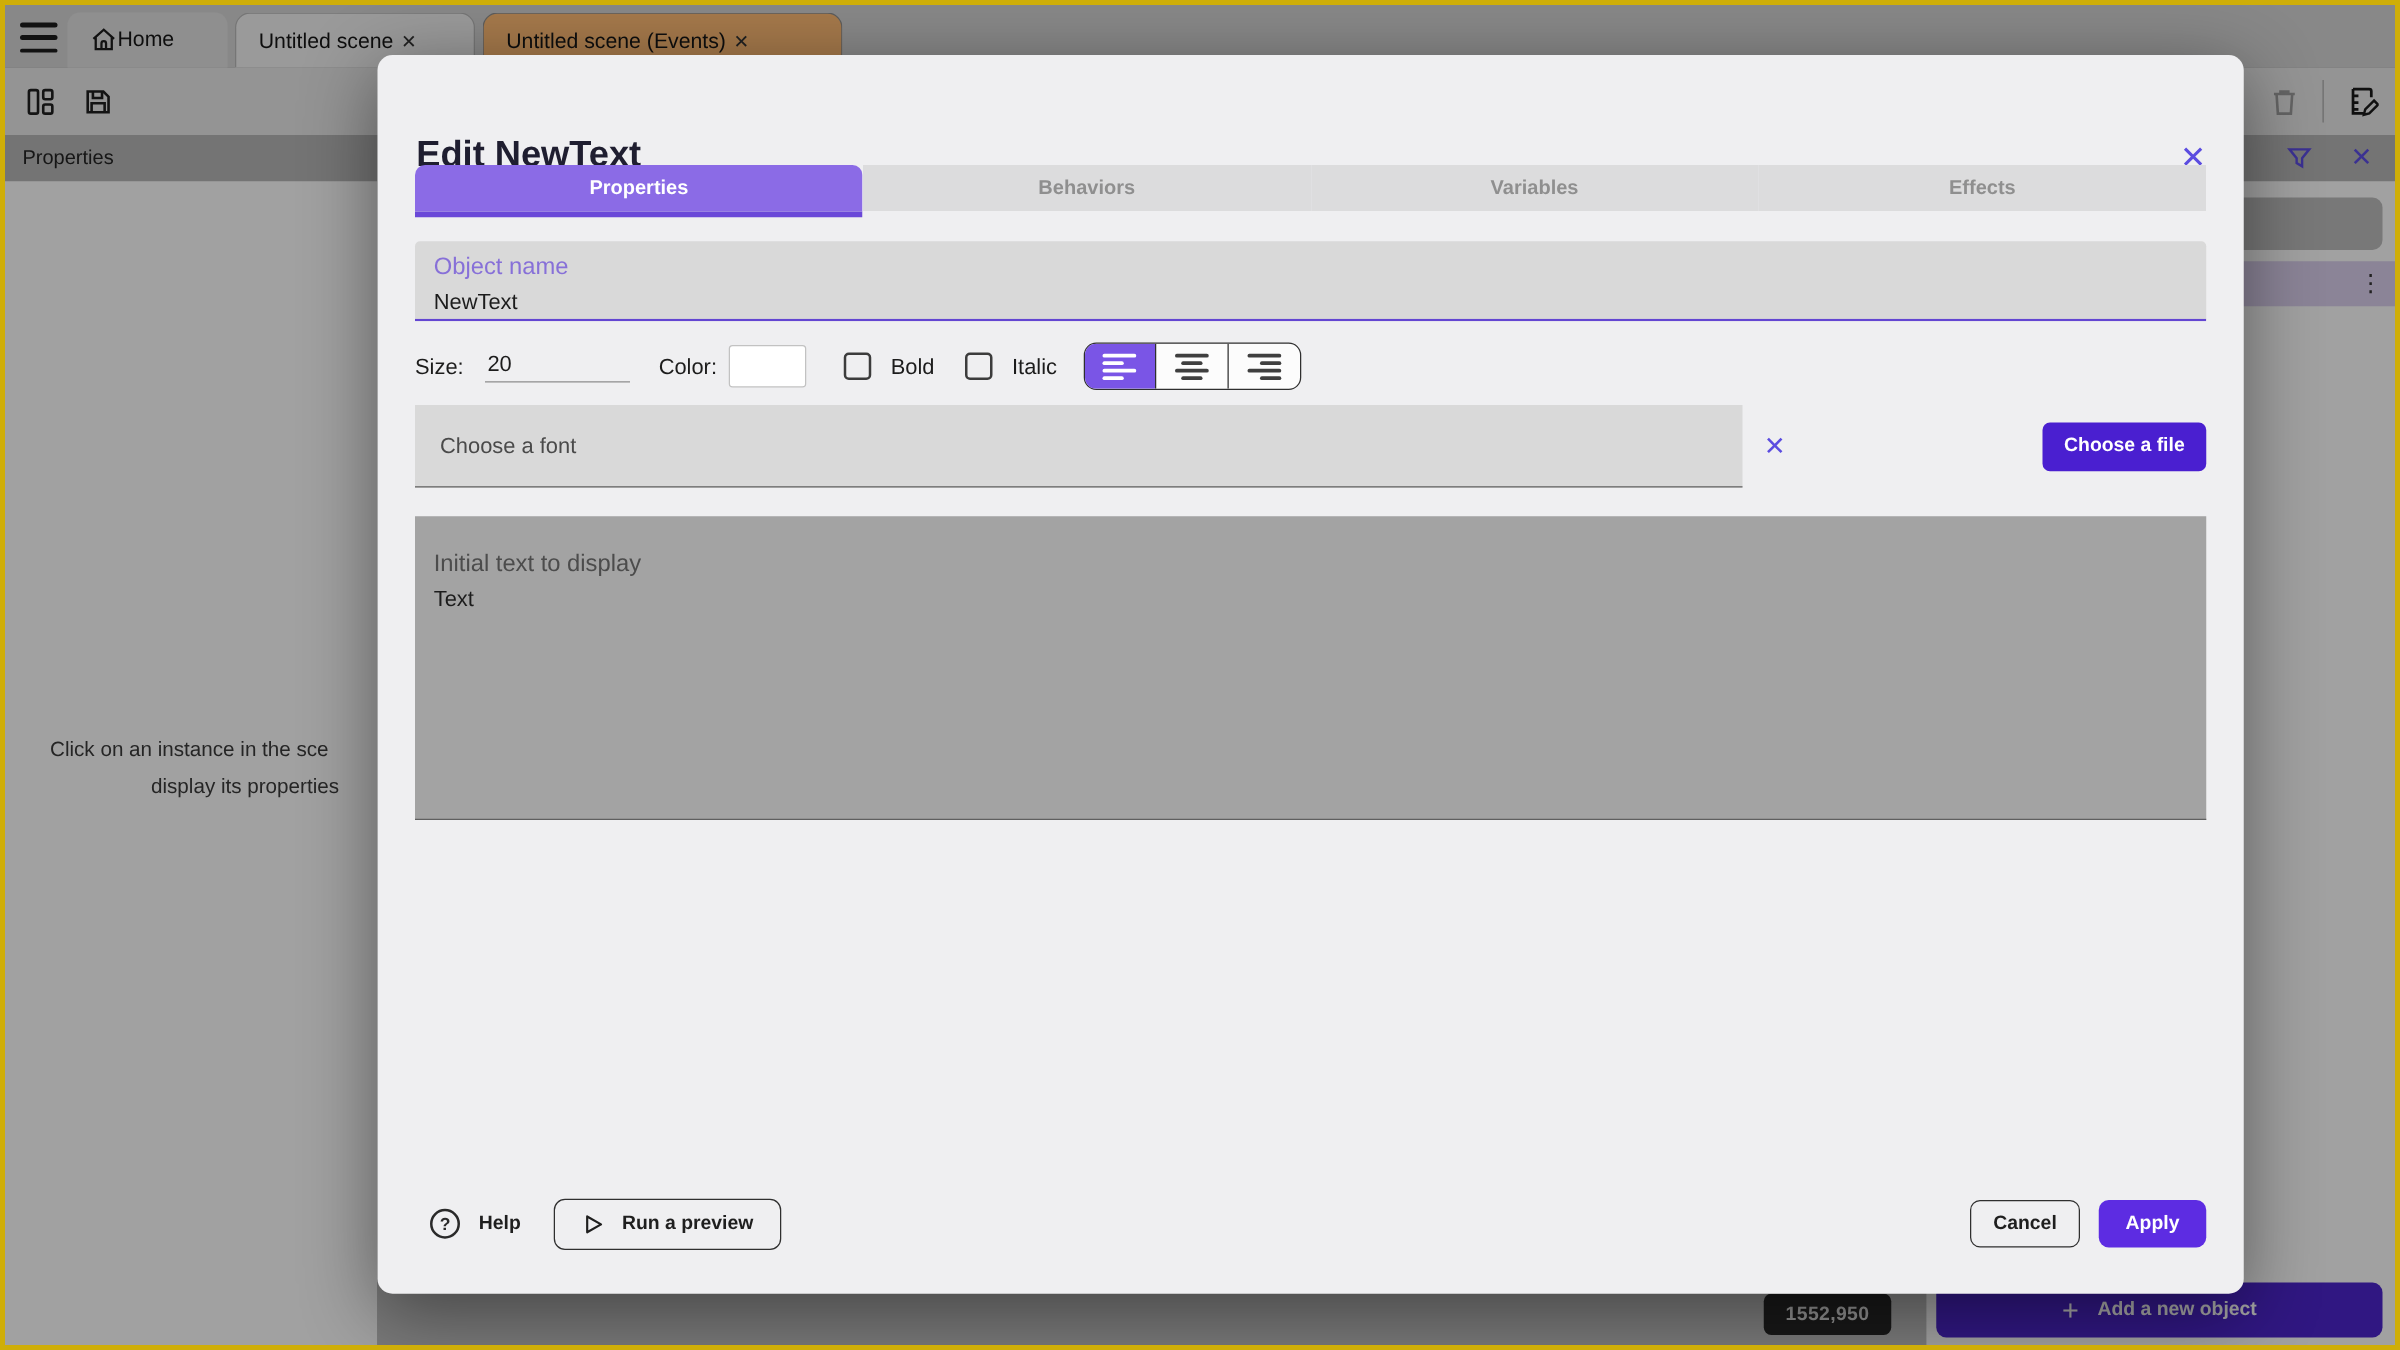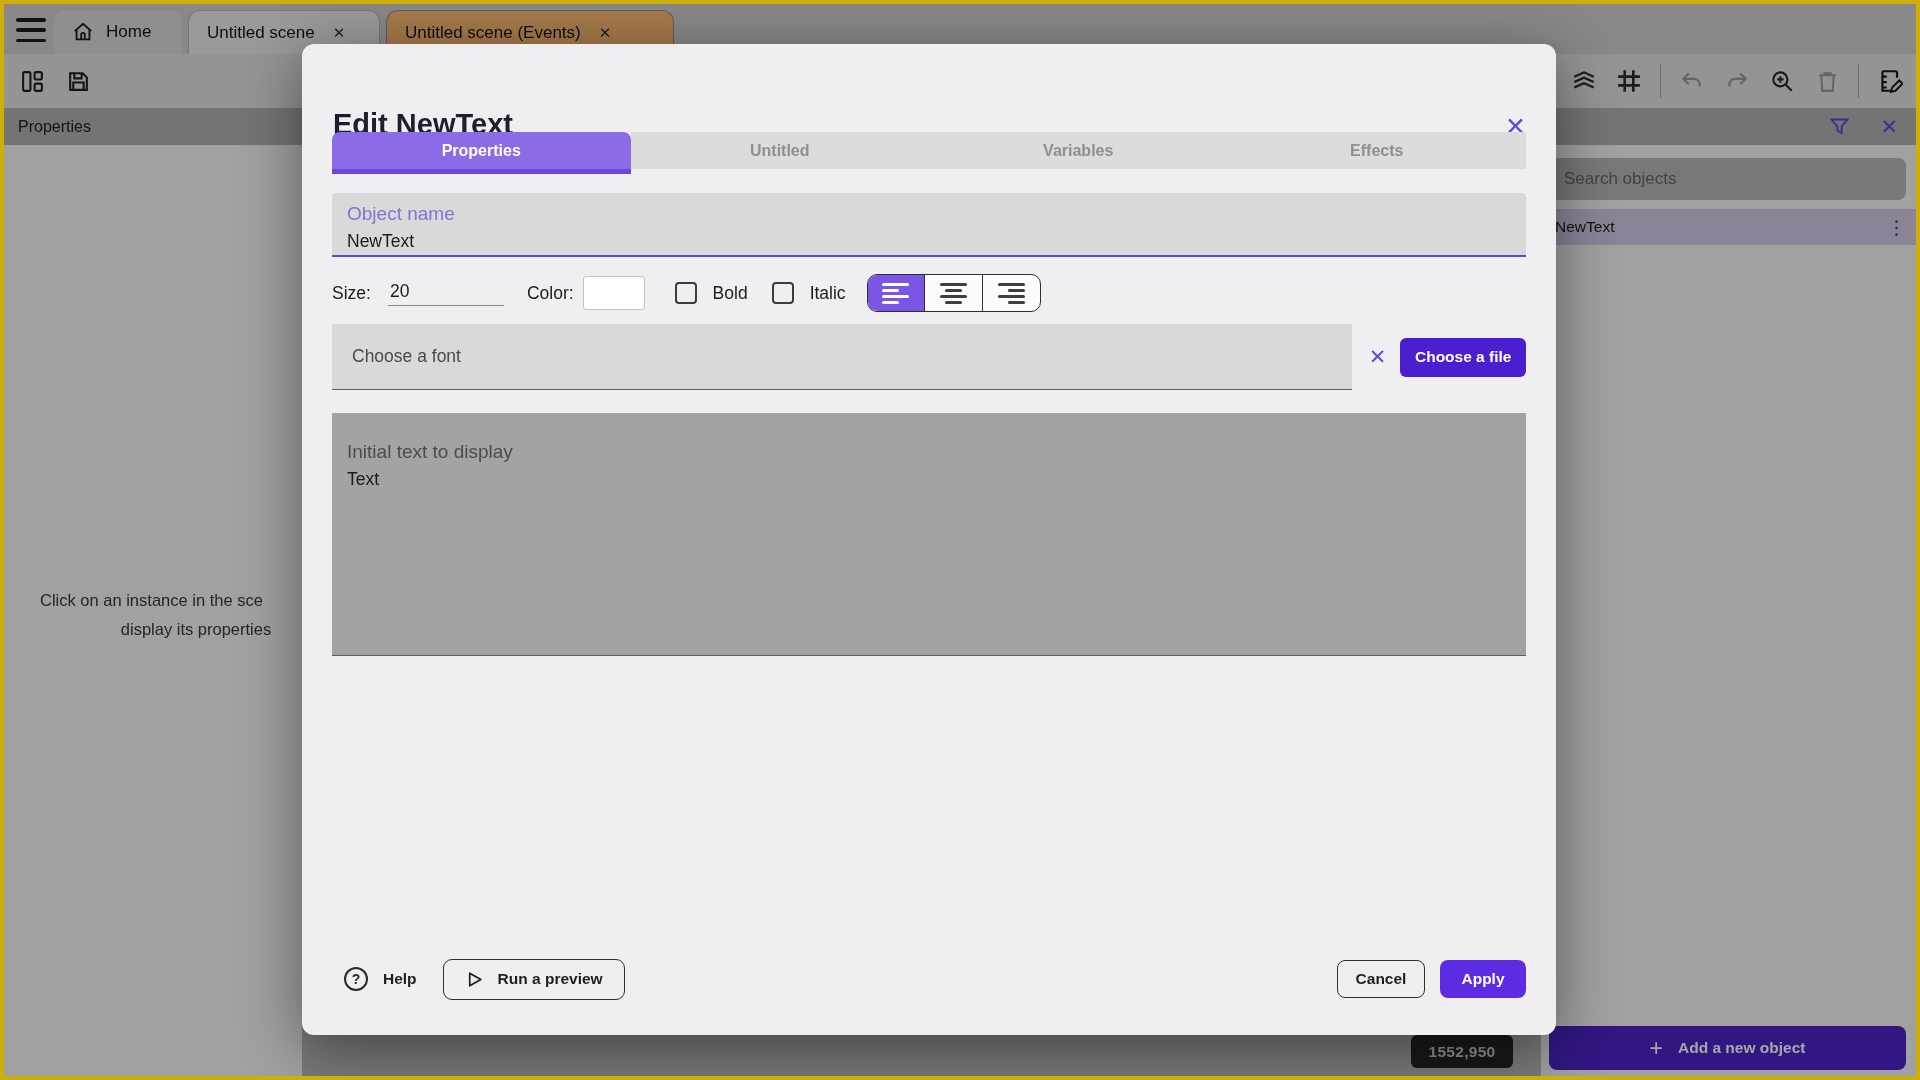--- a/index.html
+++ b/index.html
@@ -6,21 +6,21 @@
   html,body { width:1920px; height:1080px; overflow:hidden; }
   body { font-family:"Liberation Sans", sans-serif; background:#8a8a8a; position:relative; }
 
   
   .frame { position:absolute; inset:0; border:4px solid #cfae08; z-index:40; pointer-events:none; }
 
   
   .tabbar { position:absolute; left:4px; top:4px; right:4px; height:50px; background:#d2d2d2; z-index:1; }
   .menu-btn { position:absolute; left:12px; top:14px; width:30px; height:24px; display:flex; flex-direction:column; justify-content:space-between; cursor:pointer; }
   .menu-btn div { height:3.5px; background:#1d1d1d; border-radius:2px; }
-  .toptab { position:absolute; top:6px; bottom:0; display:flex; align-items:center; gap:12px; padding:0 18px; font-size:17px; color:#161616; }
+  .toptab { position:absolute; top:6px; bottom:0; display:flex; align-items:center; padding:0 18px; font-size:17px; color:#161616; }
   .toptab .x { font-size:15px; color:#333; margin-left:6px; }
   .tab-home { left:50px; width:128px; background:#dcdcdc; border-radius:10px 10px 0 0; }
   .tab-scene { left:184px; width:192px; background:#ededed; border:1px solid #b5b5b5; border-bottom:none; border-radius:12px 12px 0 0; }
   .tab-events { left:382px; width:288px; background:#fdba74; border:1px solid #8f8f8f; border-bottom:none; border-radius:12px 12px 0 0; }
 
   .toolbar { position:absolute; left:4px; top:54px; right:4px; height:54px; background:#e3e3e3; z-index:1; }
   .tb-left { position:absolute; left:14px; top:0; height:100%; display:flex; align-items:center; gap:18px; }
   .tb-right { position:absolute; right:12px; top:0; height:100%; display:flex; align-items:center; gap:17px; }
   .tb-ic { width:28px; height:28px; display:flex; align-items:center; justify-content:center; cursor:pointer; }
   .tb-div { width:1px; height:34px; background:#a6a6a6; }
@@ -41,21 +41,21 @@
   .search-box { margin:13px 10px 0 10px; height:42px; background:#b9b9b9; border-radius:8px; display:flex; align-items:center; padding:0 13px; font-size:17px; color:#676767; cursor:text; }
   .object-row { margin-top:9px; height:36px; background:#d6cbe8; display:flex; align-items:center; padding:0 10px 0 14px; font-size:15.5px; color:#1f1f1f; cursor:pointer; }
   .object-row .kebab { margin-left:auto; font-size:19px; color:#333; letter-spacing:0; cursor:pointer; }
   .add-btn { position:absolute; left:8px; right:10px; bottom:6px; height:44px; background:#4a24c8; border-radius:8px; color:#fff; display:flex; align-items:center; justify-content:center; gap:15px; font-size:15.5px; font-weight:bold; cursor:pointer; }
   .add-btn .plus { font-size:23px; font-weight:400; }
 
   
   .overlay { position:absolute; inset:4px; background:rgba(0,0,0,0.35); z-index:10; }
 
   
-  .dialog { position:absolute; left:302px; top:44px; width:1254px; height:991px; background:#efeff1; border-radius:12px; z-index:20; box-shadow:0 14px 60px rgba(0,0,0,.45); }
+  .dialog { position:absolute; left:302px; top:44px; width:1493px; height:991px; background:#efeff1; border-radius:12px; z-index:20; box-shadow:0 14px 60px rgba(0,0,0,.45); }
   .dlg-title { position:absolute; left:31px; top:64px; font-size:29px; font-weight:bold; color:#1f1e30; }
   .dlg-close { position:absolute; right:30px; top:70px; font-size:25px; color:#5b4ce0; cursor:pointer; line-height:1; }
 
   .dlg-tabs { position:absolute; left:30px; right:30px; top:88px; height:42px; display:flex; }
   .dtab { flex:1; height:42px; display:flex; align-items:center; justify-content:center; font-size:16px; font-weight:bold; color:#8f8f8f; background:#dcdcdd; border-bottom:5px solid transparent; cursor:pointer; background-clip:padding-box; }
   .dtab.sel { background:#8b6be6; color:#fff; border-radius:8px 8px 0 0; border-bottom:5px solid #6a48d8; background-clip:padding-box; }
 
   .field-name { position:absolute; left:30px; right:30px; top:149px; height:64px; background:#d9d9d9; border-radius:4px 4px 0 0; border-bottom:2px solid #6346d2; padding:10px 15px; cursor:text; }
   .f-label { font-size:19px; color:#8770d8; }
   .f-value { font-size:17.5px; color:#1c1c1c; margin-top:6px; }
@@ -233,21 +233,21 @@
 
 <div class="overlay"></div>
 <div class="frame"></div>
 
 <div class="dialog">
   <div class="dlg-title">Edit NewText</div>
   <div class="dlg-close">✕</div>
 
   <div class="dlg-tabs">
     <div class="dtab sel">Properties</div>
-    <div class="dtab">Untitled</div>
+    <div class="dtab">Behaviors</div>
     <div class="dtab">Variables</div>
     <div class="dtab">Effects</div>
   </div>
 
   <div class="field-name">
     <div class="f-label">Object name</div>
     <div class="f-value">NewText</div>
   </div>
 
   <div class="size-row">

